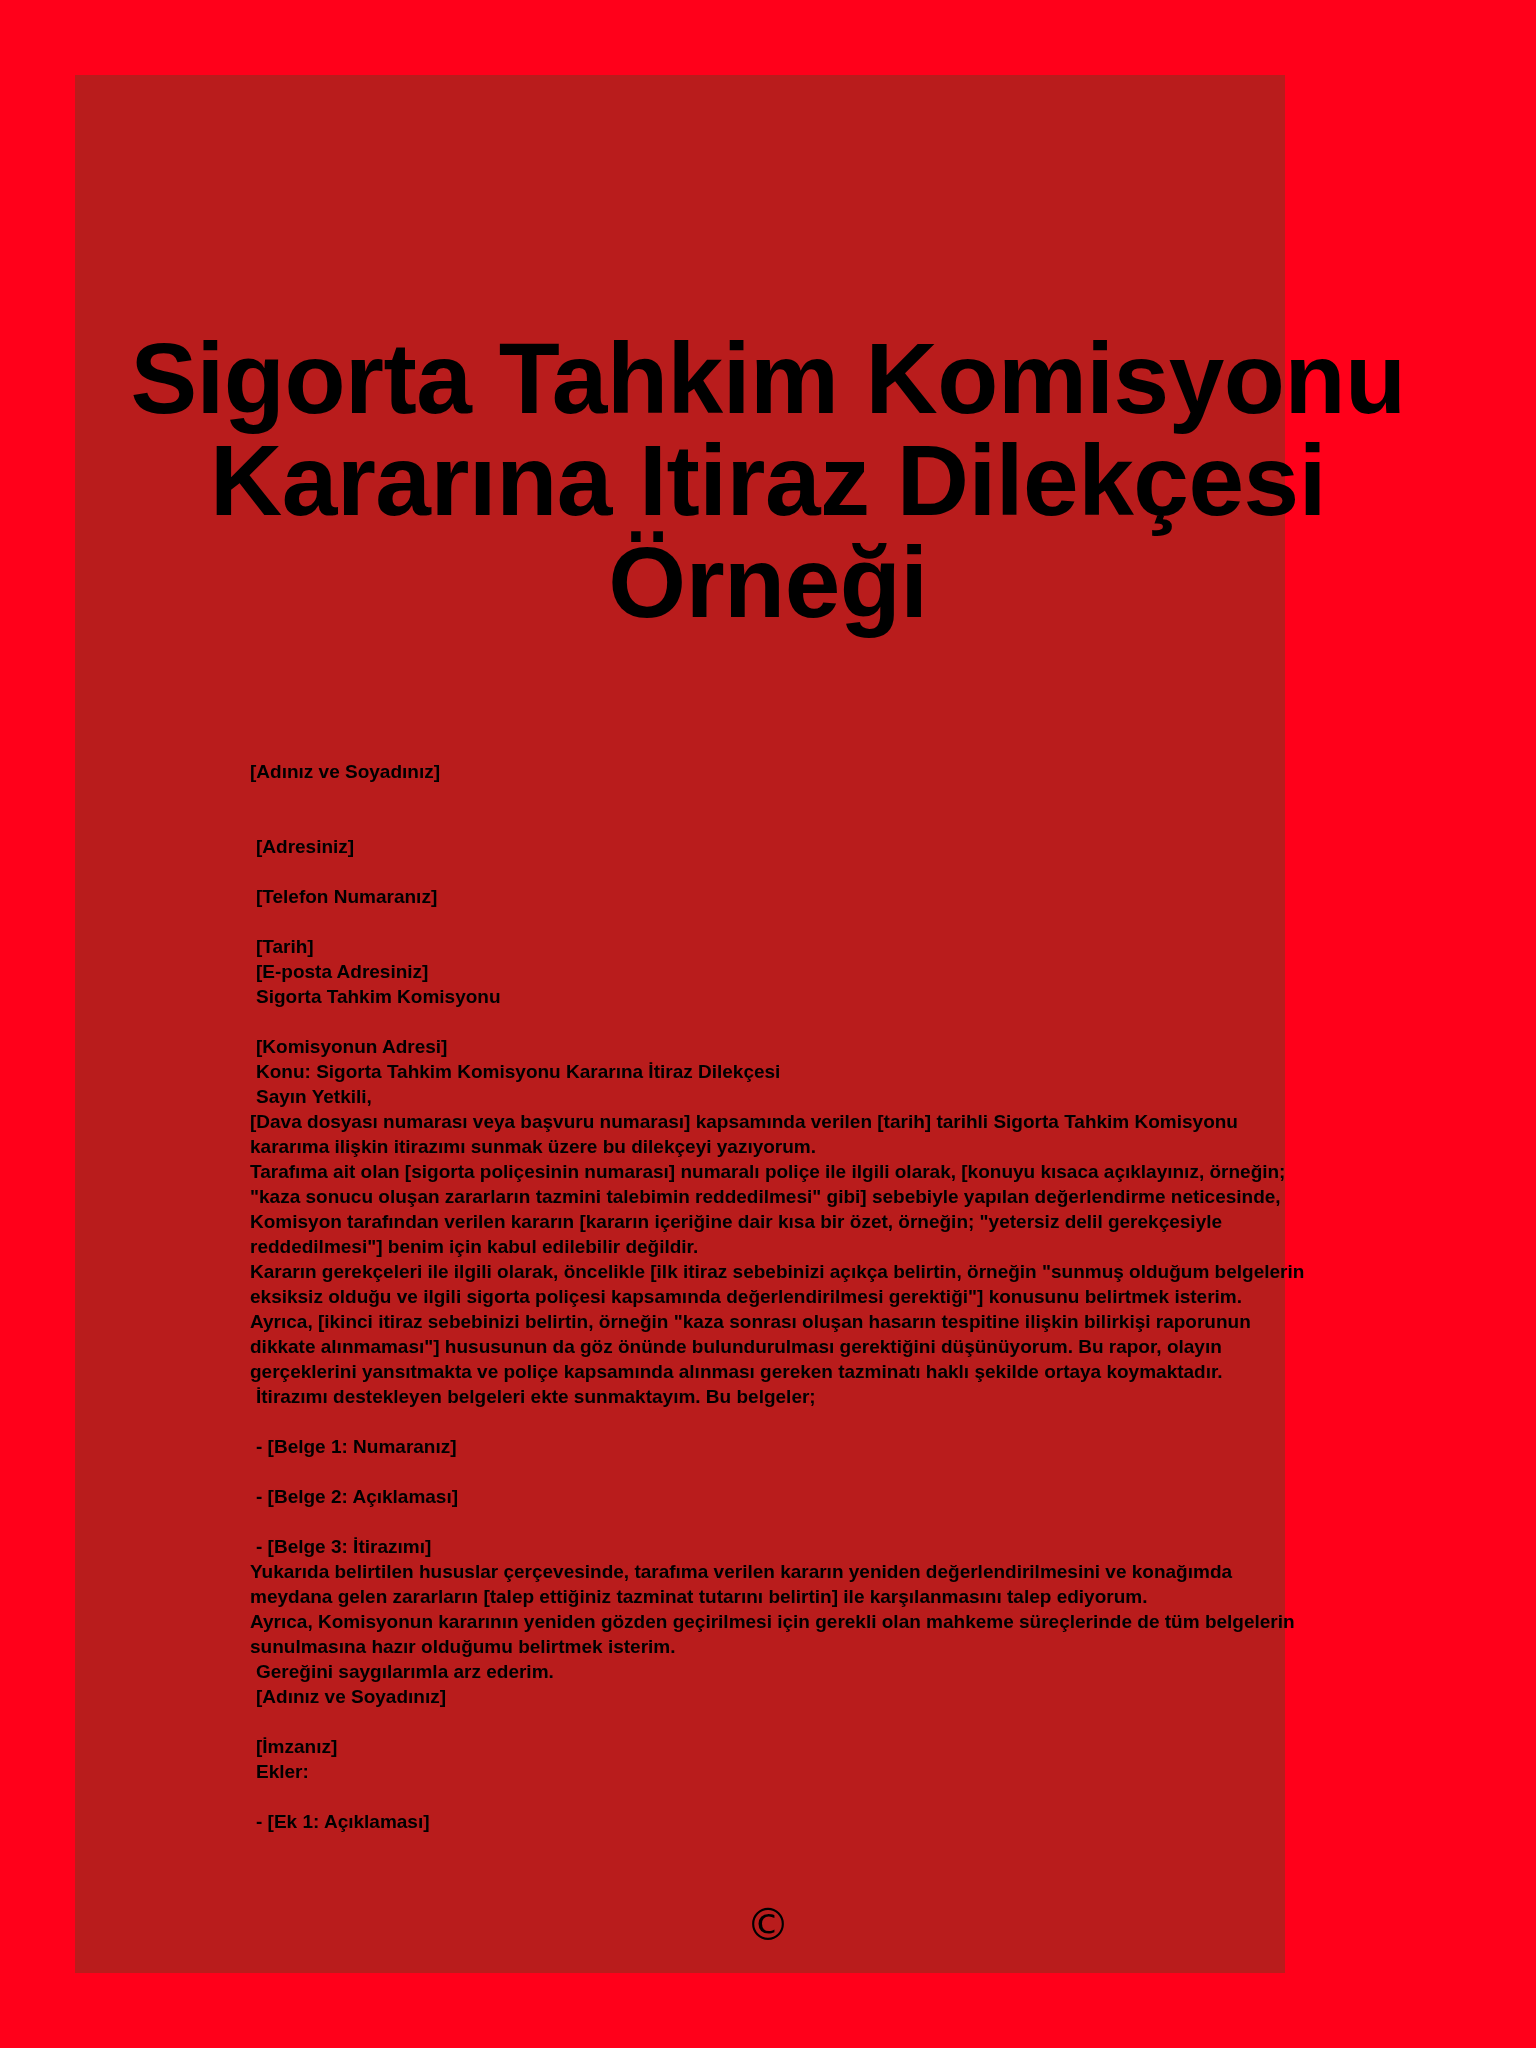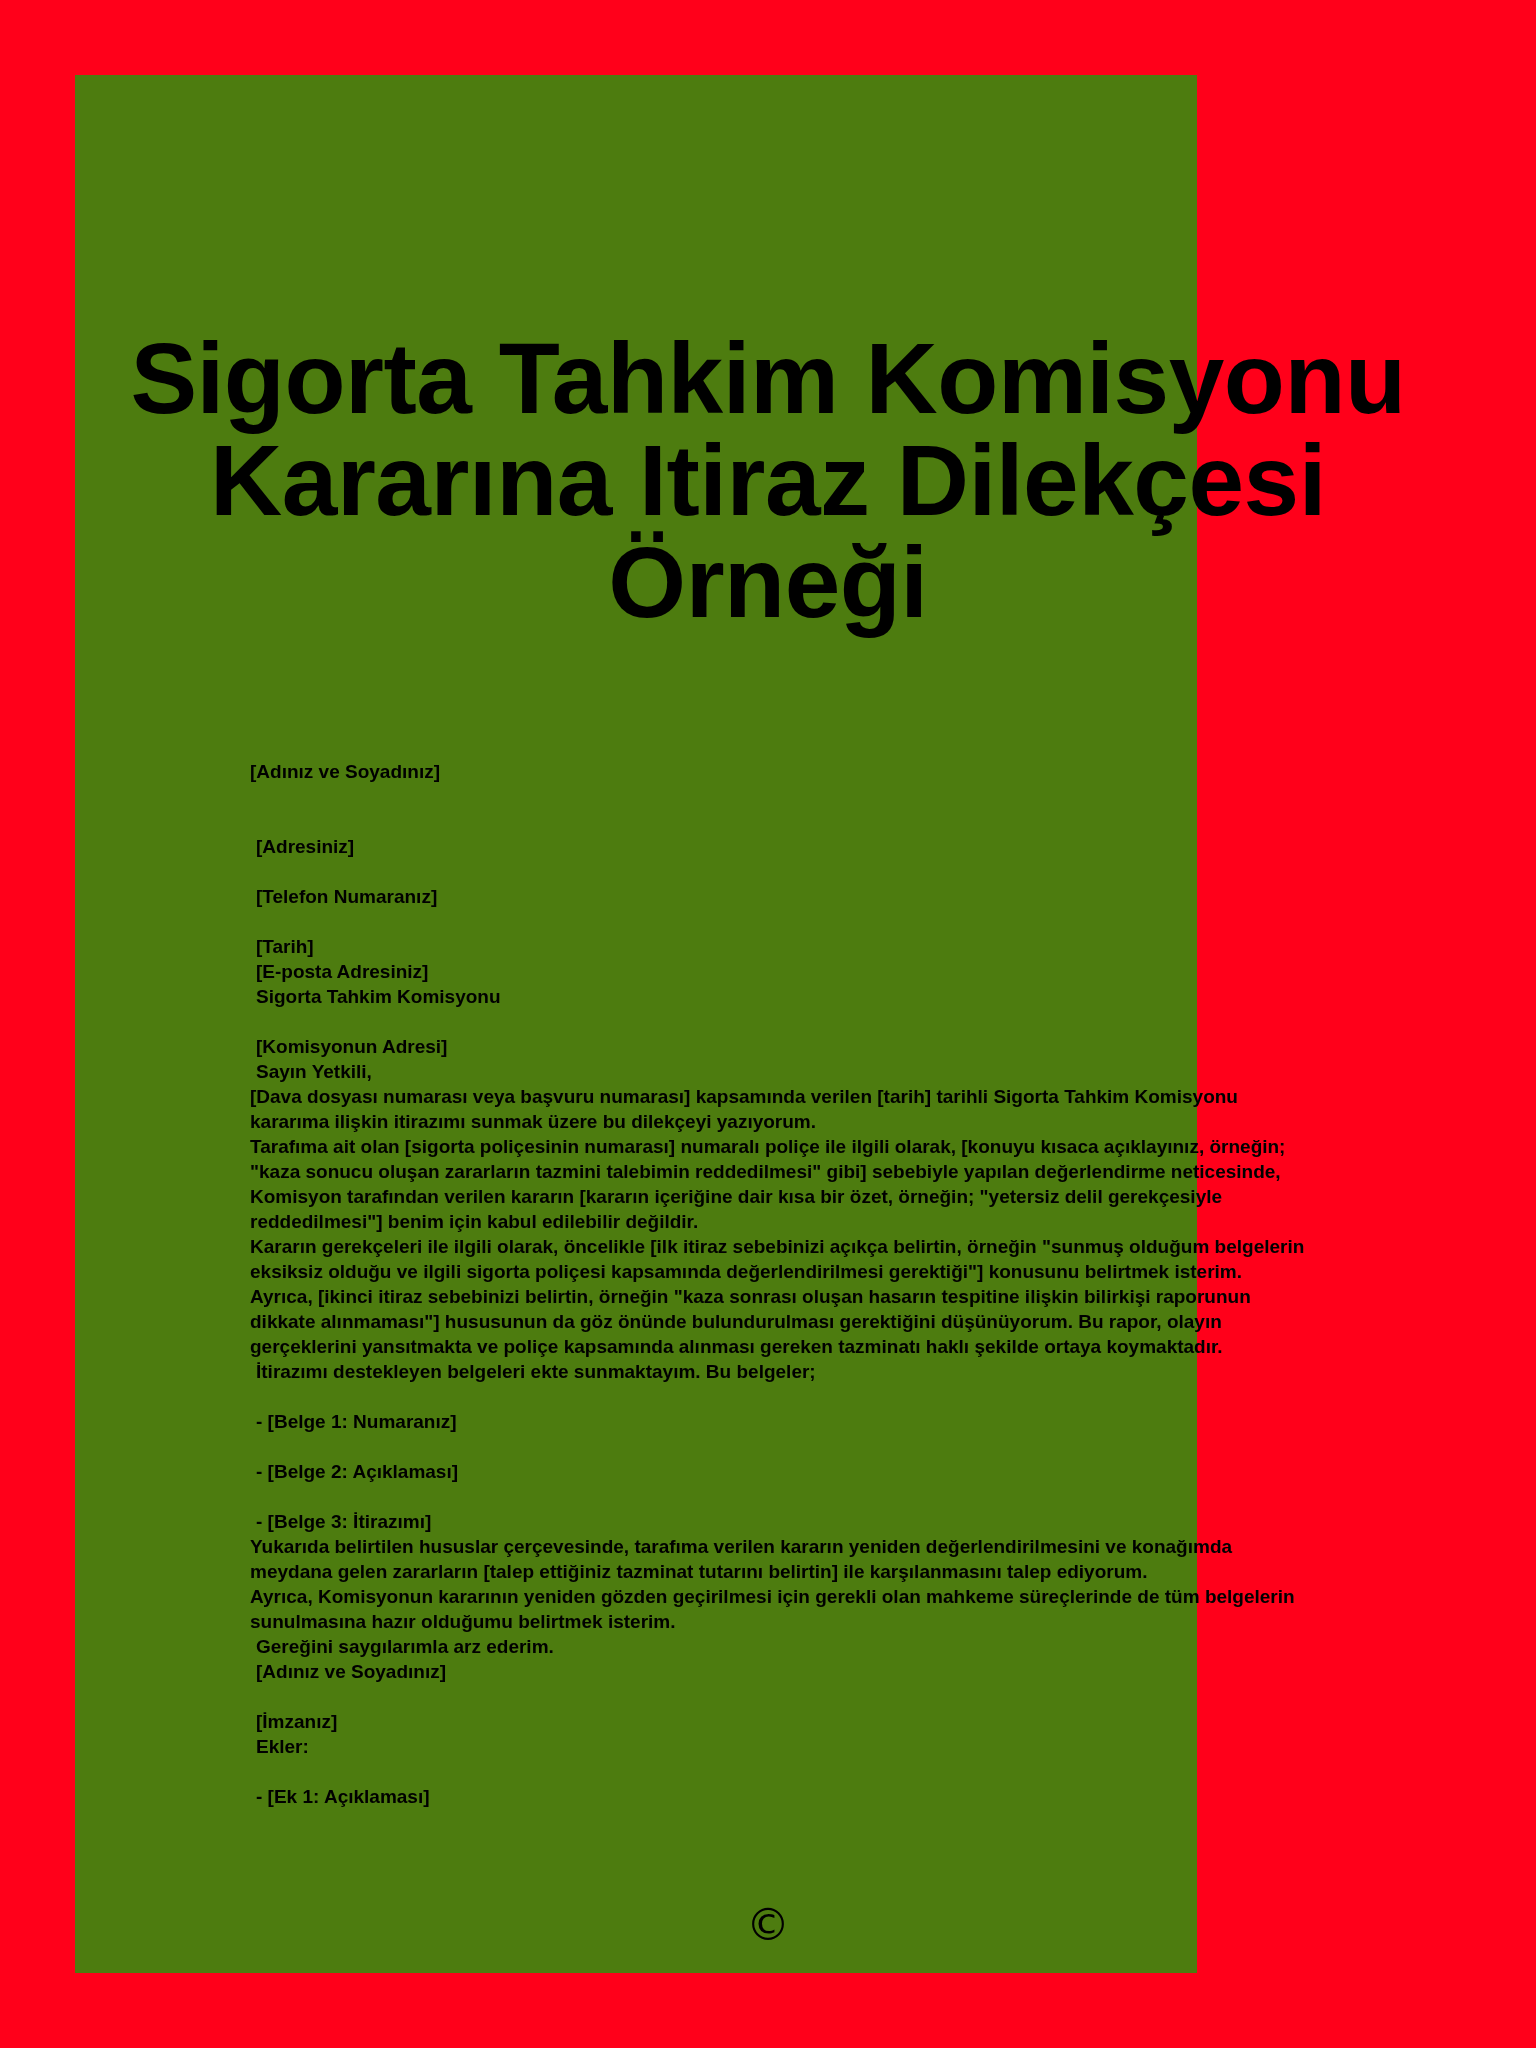--- a/index.html
+++ b/index.html
@@ -11,23 +11,23 @@
       height: 2048px;
       background: #FF001A;
       position: relative;
       overflow: hidden;
       font-family: "Liberation Sans", sans-serif;
     }
     .page {
       position: absolute;
       left: 75px;
       top: 75px;
-      width: 1122px;
+      width: 1210px;
       height: 1898px;
-      background: #4d7c0f;
+      background: #b91c1c;
     }
     .title {
       position: absolute;
       left: 0;
       top: 252px;
       width: 1386px;
       text-align: center;
       font-family: "Liberation Sans", sans-serif;
       font-weight: bold;
       font-size: 100px;
@@ -83,20 +83,21 @@
     <div class="gap"></div>
     <span class="line indent">[Adresiniz]</span>
     <div class="gap"></div>
     <span class="line indent">[Telefon Numaranız]</span>
     <div class="gap"></div>
     <span class="line indent">[Tarih]</span>
     <span class="line indent">[E-posta Adresiniz]</span>
     <span class="line indent">Sigorta Tahkim Komisyonu</span>
     <div class="gap"></div>
     <span class="line indent">[Komisyonun Adresi]</span>
+    <span class="line indent">Konu: Sigorta Tahkim Komisyonu Kararına İtiraz Dilekçesi</span>
     <span class="line indent">Sayın Yetkili,</span>
 
     <span class="line">[Dava dosyası numarası veya başvuru numarası] kapsamında verilen [tarih] tarihli Sigorta Tahkim Komisyonu kararıma ilişkin itirazımı sunmak üzere bu dilekçeyi yazıyorum.</span>
     <span class="line">Tarafıma ait olan [sigorta poliçesinin numarası] numaralı poliçe ile ilgili olarak, [konuyu kısaca açıklayınız, örneğin; "kaza sonucu oluşan zararların tazmini talebimin reddedilmesi" gibi] sebebiyle yapılan değerlendirme neticesinde, Komisyon tarafından verilen kararın [kararın içeriğine dair kısa bir özet, örneğin; "yetersiz delil gerekçesiyle reddedilmesi"] benim için kabul edilebilir değildir.</span>
     <span class="line">Kararın gerekçeleri ile ilgili olarak, öncelikle [ilk itiraz sebebinizi açıkça belirtin, örneğin "sunmuş olduğum belgelerin eksiksiz olduğu ve ilgili sigorta poliçesi kapsamında değerlendirilmesi gerektiği"] konusunu belirtmek isterim.</span>
     <span class="line">Ayrıca, [ikinci itiraz sebebinizi belirtin, örneğin "kaza sonrası oluşan hasarın tespitine ilişkin bilirkişi raporunun dikkate alınmaması"] hususunun da göz önünde bulundurulması gerektiğini düşünüyorum. Bu rapor, olayın gerçeklerini yansıtmakta ve poliçe kapsamında alınması gereken tazminatı haklı şekilde ortaya koymaktadır.</span>
 
     <span class="line indent">İtirazımı destekleyen belgeleri ekte sunmaktayım. Bu belgeler;</span>
     <div class="gap"></div>
     <span class="line indent">- [Belge 1: Numaranız]</span>

